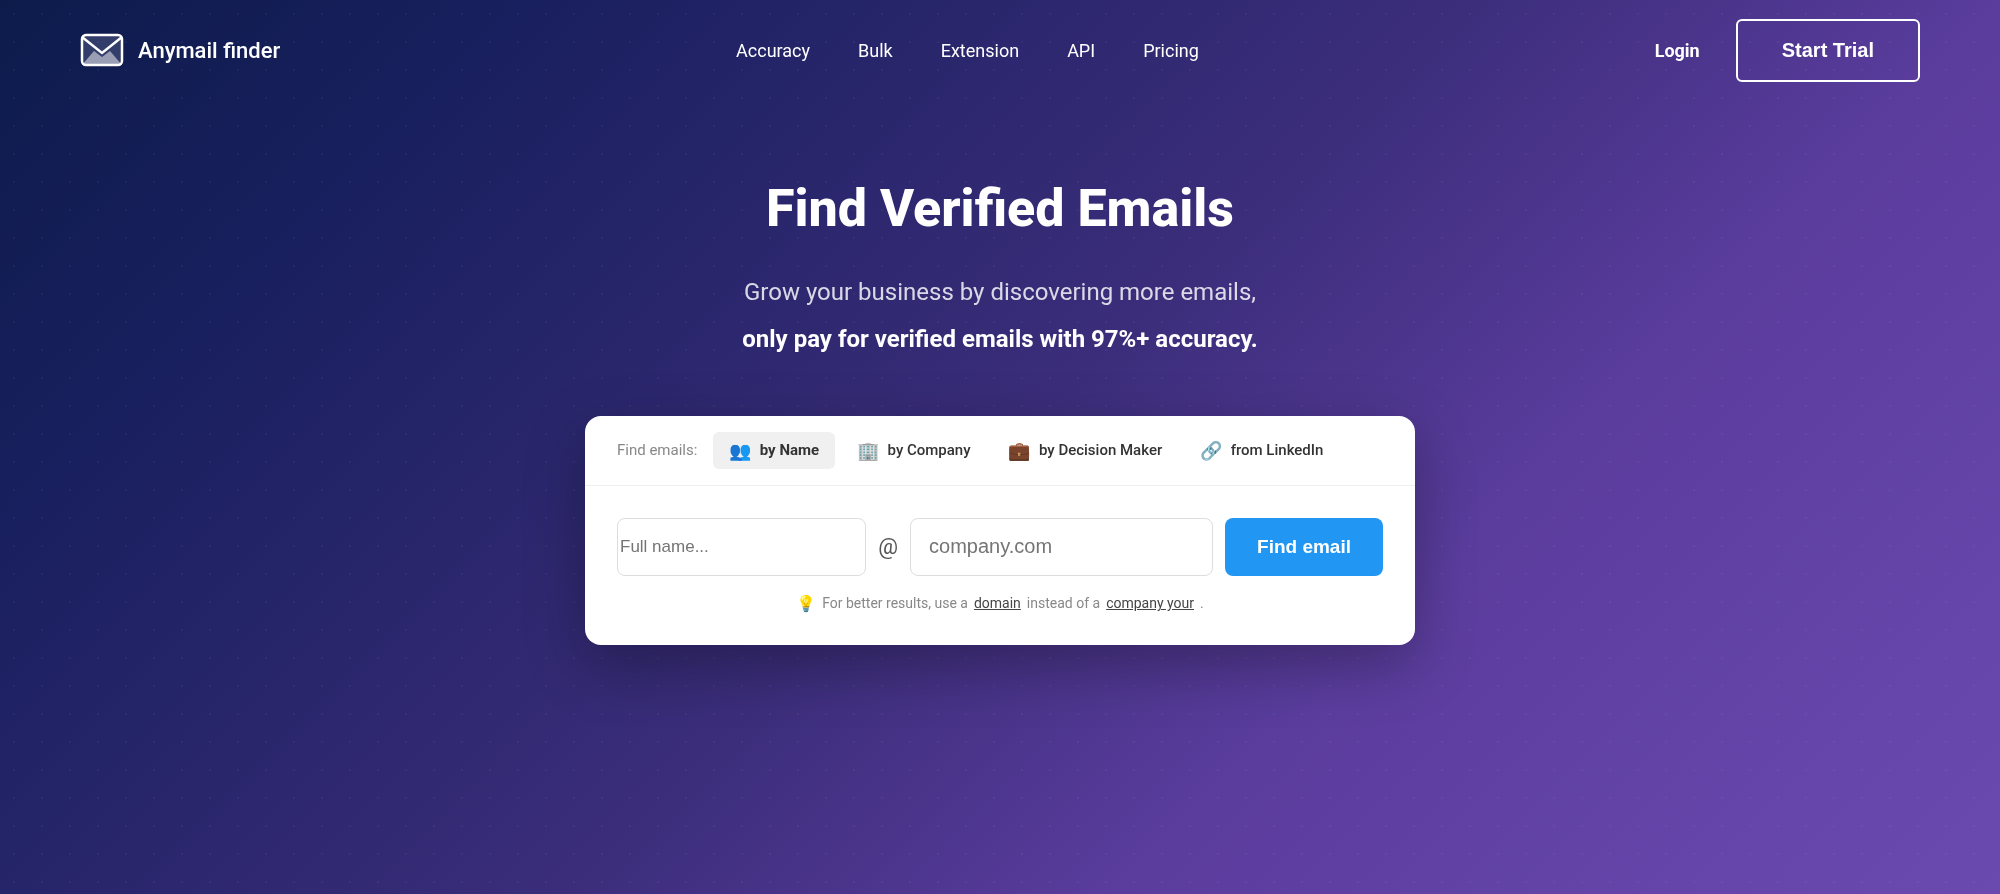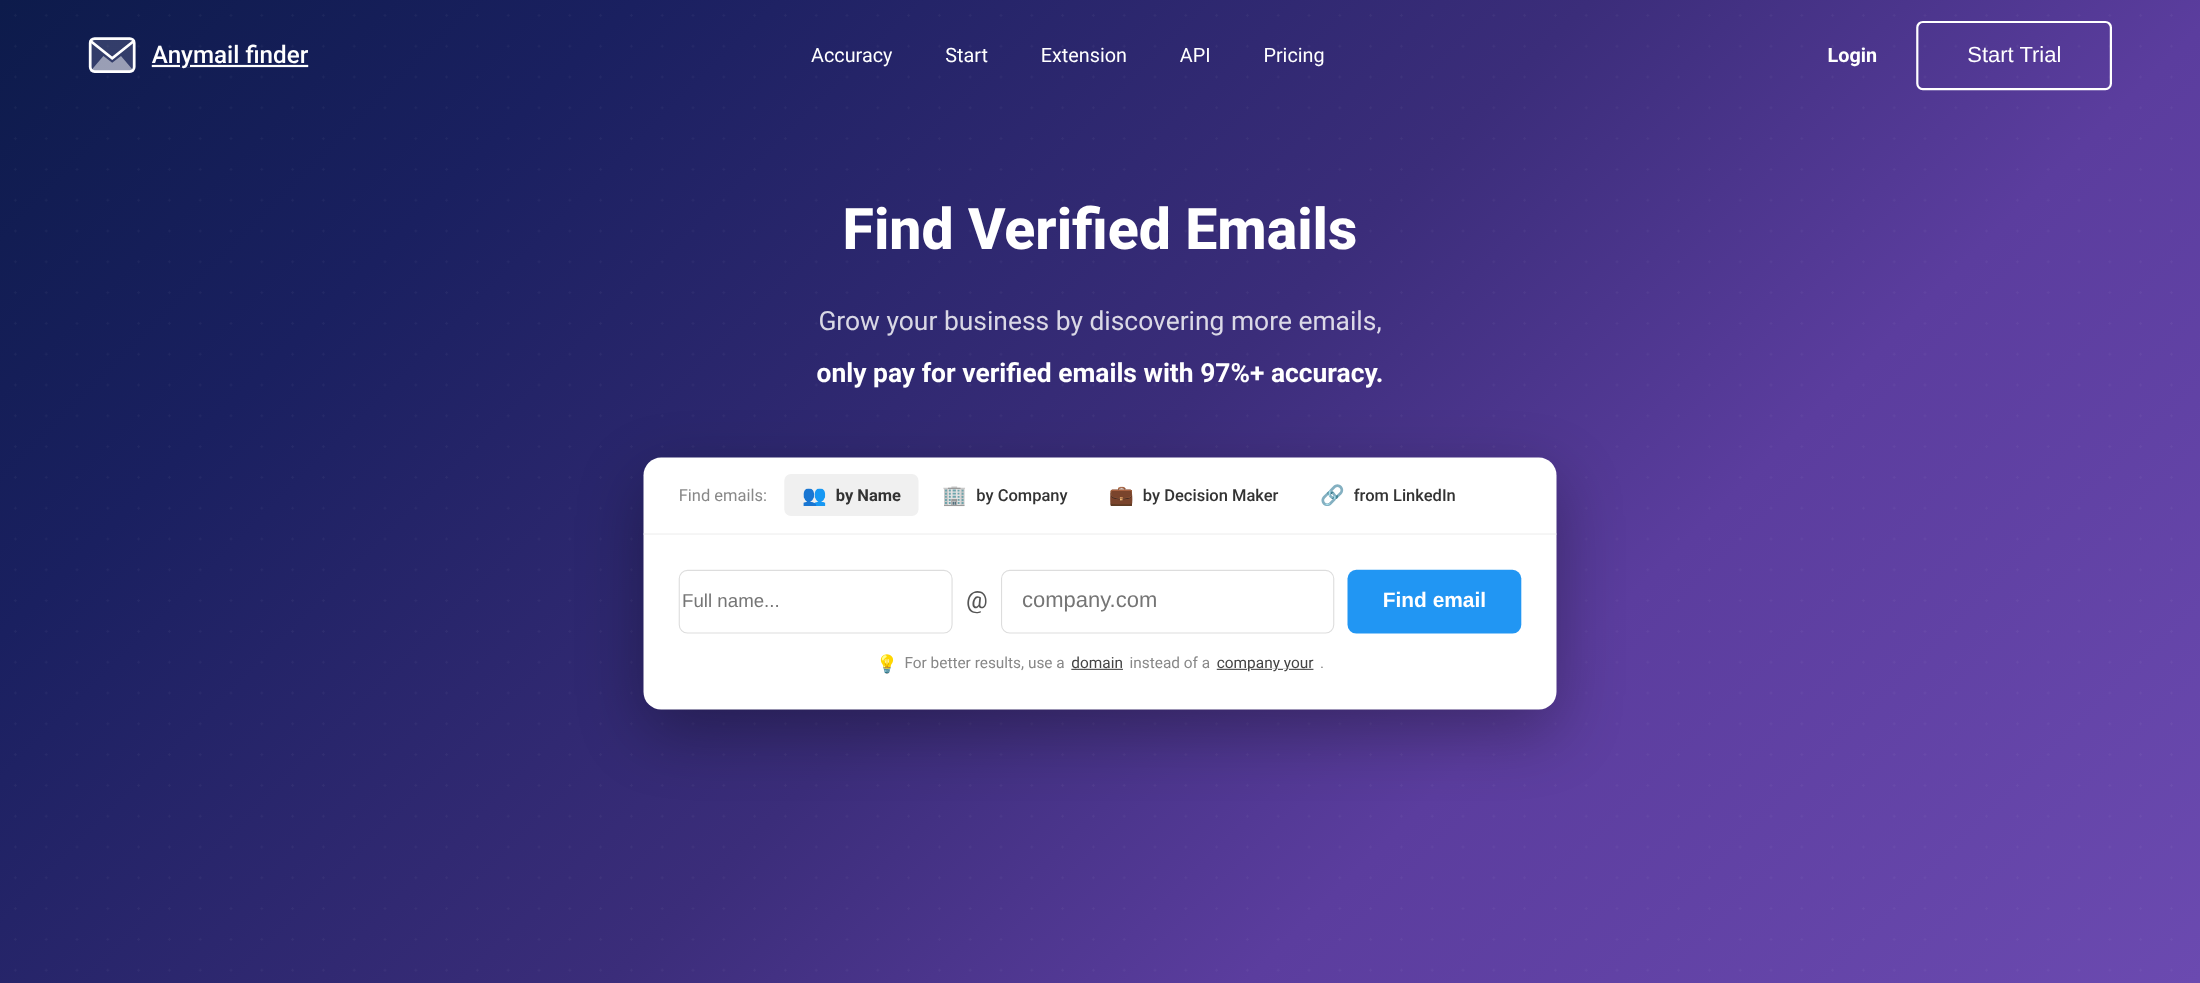--- a/index.html
+++ b/index.html
@@ -44,21 +44,20 @@
 
     .logo-icon {
       width: 44px;
       height: 38px;
     }
 
     .nav-logo-text {
       font-size: 22px;
       font-weight: 500;
       color: #fff;
-      text-decoration: underline;
     }
 
     .nav-links {
       display: flex;
       align-items: flex-start;
       gap: 48px;
     }
 
     .nav-link {
       color: #fff;
@@ -78,21 +77,21 @@
       color: #fff;
       font-size: 18px;
       font-weight: 700;
       cursor: pointer;
       text-decoration: none;
     }
 
     .start-trial-btn {
       color: #fff;
       font-size: 20px;
-      font-weight: 400;
+      font-weight: 700;
       background: transparent;
       border: 2.5px solid #fff;
       border-radius: 6px;
       padding: 18px 44px;
       cursor: pointer;
       white-space: nowrap;
     }
 
     
     .hero {
@@ -253,21 +252,21 @@
     <svg class="logo-icon" viewBox="0 0 44 38" fill="none" xmlns="http://www.w3.org/2000/svg">
       <rect x="2" y="4" width="40" height="30" rx="4" fill="white" fill-opacity="0.15" stroke="white" stroke-width="2.5"></rect>
       <polyline points="2,6 22,22 42,6" stroke="white" stroke-width="2.5" fill="none"></polyline>
       <polygon points="2,34 14,20 22,26 30,20 42,34" fill="white" fill-opacity="0.5"></polygon>
     </svg>
     <span class="nav-logo-text">Anymail finder</span>
   </div>
 
   <div class="nav-links">
     <a class="nav-link">Accuracy</a>
-    <a class="nav-link">Start</a>
+    <a class="nav-link">Bulk</a>
     <a class="nav-link">Extension</a>
     <a class="nav-link">API</a>
     <a class="nav-link">Pricing</a>
   </div>
 
   <div class="nav-actions">
     <a class="login-link">Login</a>
     <button class="start-trial-btn">Start Trial</button>
   </div>
 </nav>

